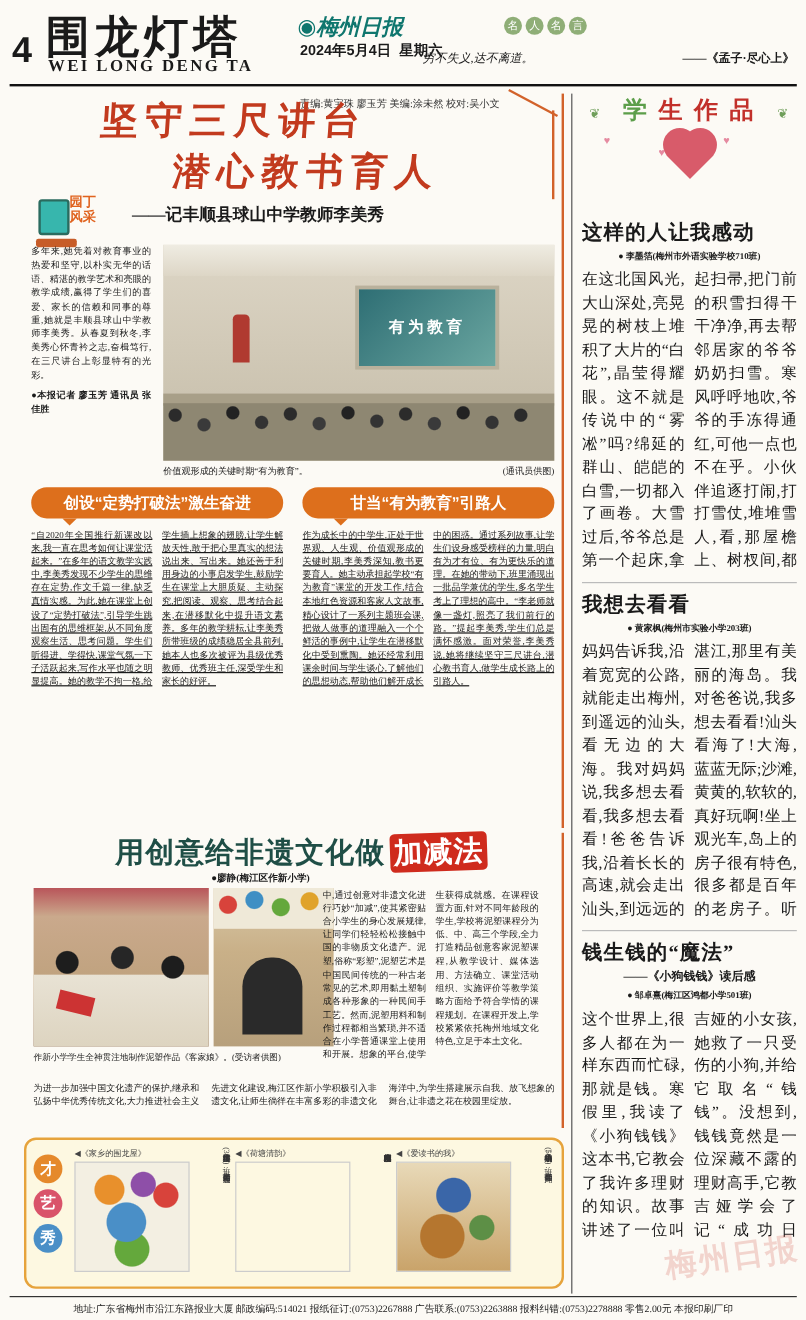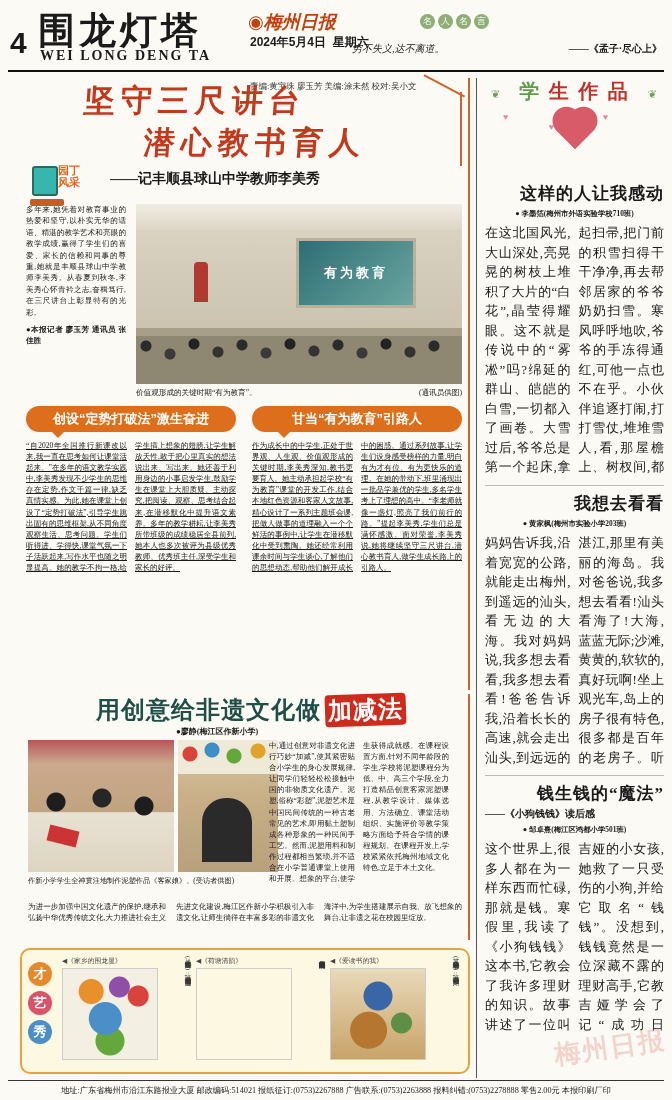--- a/index.html
+++ b/index.html
@@ -7,40 +7,40 @@
   .page {
     position:relative; width:672px; height:1100px; margin:0 auto;
     background:#fcfaf5; overflow:hidden;
     font-family:"Liberation Serif","DejaVu Serif",serif; color:#1a1a1a;
   }
   
   .header { position:absolute; left:0; top:0; width:672px; height:72px; }
   .pageno { position:absolute; left:10px; top:26px; font-family:"Liberation Sans",sans-serif; font-size:30px; font-weight:bold; }
   .masthead { position:absolute; left:38px; top:6px; font-family:"Liberation Sans",sans-serif; font-size:37px; font-weight:900; letter-spacing:4px; }
   .masthead-py { position:absolute; left:40px; top:48px; font-family:"Liberation Serif",serif; font-size:14px; font-weight:bold; letter-spacing:2px; }
-  .paperlogo { position:absolute; left:248px; top:10px; color:#c2410c; font-size:18px; font-weight:bold; font-style:italic; font-family:"DejaVu Serif",serif; }
+  .paperlogo { position:absolute; left:248px; top:10px; color:#0f766e; font-size:18px; font-weight:bold; font-style:italic; font-family:"DejaVu Serif",serif; }
   .dateline { position:absolute; left:250px; top:34px; font-size:12px; font-weight:bold; font-family:"Liberation Sans",sans-serif; }
   .editors { position:absolute; left:250px; top:53px; font-size:8.5px; color:#333;margin-top:28px; }
   .quote-badge { position:absolute; left:420px; top:14px; display:flex; gap:3px; }
   .quote-badge span { width:15px; height:15px; border-radius:50%; background:#8fae77; color:#fff; font-size:9px; line-height:15px; text-align:center; font-family:"Liberation Sans",sans-serif; }
   .quote-text { position:absolute; left:352px; top:42px; width:310px; font-size:10px; font-style:italic; color:#222; }
   .quote-src { position:absolute; right:10px; top:42px; font-size:10px; font-weight:bold; }
   .head-rule { position:absolute; left:8px; top:70px; width:656px; height:2px; background:#111; }
 
   
   .feature { position:absolute; left:26px; top:78px; width:444px; height:612px; border-right:2px solid #d2622a; }
   .f-head1 { position:absolute; left:58px; top:2px; font-size:31px; font-weight:900; color:#c23a1e; font-family:"Liberation Sans",sans-serif; letter-spacing:6px; transform:skewX(-4deg); }
   .f-head2 { position:absolute; left:118px; top:44px; font-size:31px; font-weight:900; color:#c23a1e; font-family:"Liberation Sans",sans-serif; letter-spacing:6px; transform:skewX(-4deg); }
   .f-bracket1 { position:absolute; left:392px; top:6px; width:46px; height:16px; border-top:2px solid #d2622a; transform:rotate(28deg); }
   .f-bracket2 { position:absolute; left:434px; top:14px; width:2px; height:74px; background:#d2622a; }
   .f-sub { position:absolute; left:84px; top:92px; font-size:14px; font-weight:bold; }
   .badge-gardener { position:absolute; left:4px; top:84px; width:56px; height:44px; }
   .badge-gardener .board { position:absolute; left:2px; top:4px; width:26px; height:30px; background:#37b6ad; border:2px solid #2a6b5f; border-radius:3px; }
   .badge-gardener .chalk { position:absolute; left:0; bottom:0; width:34px; height:7px; background:#c75c28; border-radius:2px; }
-  .badge-gardener .txt { position:absolute; left:28px; top:2px; width:28px; font-family:Liberation Sans, sans-serif; font-weight:900; font-size:11px; line-height:12px; color:#e0631f; }
+  .badge-gardener .txt { position:absolute; left:28px; top:2px; width:28px; font-family:Liberation Mono, monospace; font-weight:900; font-size:11px; line-height:12px; color:#e0631f; }
   .f-row { position:absolute; left:0; top:126px; width:436px; }
   .f-intro { float:left; width:100px; font-size:7.6px; line-height:1.5; text-align:justify; }
   .f-byline { margin-top:6px; font-size:7.6px; font-weight:bold; }
   .f-photo { float:right; width:326px; height:180px; position:relative; background:linear-gradient(180deg,#ddd6c6 0%,#d2cab8 45%,#c4bca8 100%); overflow:hidden;padding-left:24px; }
   .f-photo .ceiling { position:absolute; left:0; top:0; width:100%; height:26px; background:linear-gradient(180deg,#efece2,#ddd6c6); }
   .f-photo .screen { position:absolute; right:46px; top:34px; width:120px; height:70px; background:linear-gradient(135deg,#2e6e74,#6aa6a0); border:3px solid #b9b19c; color:#fff; font-size:13px; font-weight:bold; text-align:center; line-height:64px; letter-spacing:3px; }
   .f-photo .speaker { position:absolute; left:58px; top:58px; width:14px; height:40px; background:#b03a30; border-radius:4px 4px 0 0; }
   .f-photo .stage { position:absolute; left:0; bottom:46px; width:100%; height:10px; background:#9a9documents07c; background:#a89f88; }
   .f-photo .crowd { position:absolute; left:0; bottom:0; width:100%; height:48px;
       background:radial-gradient(circle at 10px 10px,#2b2b2b 5px,transparent 6px),
@@ -94,22 +94,22 @@
   .s-logo .chars { font-family:"Liberation Sans",sans-serif; font-weight:900; font-size:20px; letter-spacing:2px; }
   .s-logo .c1{color:#5c9e4a;} .s-logo .c2{color:#c2302a;} .s-logo .c3{color:#c2302a;} .s-logo .c4{color:#c2302a;}
   .s-logo .heart { position:relative; width:54px; height:40px; margin:4px auto 0; }
   .s-logo .heart:before,.s-logo .heart:after { content:""; position:absolute; top:0; width:28px; height:40px; border-radius:26px 26px 0 0; background:#d85b6a; }
   .s-logo .heart:before{ left:27px; transform:rotate(-45deg); transform-origin:0 100%; }
   .s-logo .heart:after{ left:-1px; transform:rotate(45deg); transform-origin:100% 100%; }
   .s-logo .minihearts { position:absolute; left:0; top:34px; width:100%; color:#e58aa0; font-size:9px; letter-spacing:46px; text-indent:8px; }
   .s-logo .leaves { position:absolute; left:6px; top:10px; width:166px; color:#6f9e5a; font-size:11px; display:flex; justify-content:space-between; }
   .s-article { margin-top:6px; padding-top:6px; }
   .s-article + .s-article { border-top:1px solid #bbb; }
-  .s-title { text-align:right; font-size:17px; font-weight:900; font-family:"Liberation Serif",serif; letter-spacing:1px; }
-  .s-subtitle { font-size:10px; font-weight:bold; margin-top:2px; }
+  .s-title { text-align:left; font-size:17px; font-weight:900; font-family:"Liberation Serif",serif; letter-spacing:1px; }
+  .s-subtitle { text-align:center; font-size:10px; font-weight:bold; margin-top:2px; }
   .s-byline { text-align:center; font-size:7.4px; font-weight:bold; margin:4px 0; }
   .s-body { font-size:13px; line-height:1.5; text-align:justify; column-count:2; column-gap:8px; overflow:hidden; }
   .s-body.b1{ height:256px; } .s-body.b2{ height:236px; } .s-body.b3{ height:196px; }
 
   
   .talent { position:absolute; left:20px; top:948px; width:450px; height:126px; background:#fdf8e1; border:2px solid #e6a33c; border-radius:10px; padding:6px 8px 6px 6px; display:flex; }
   .t-badge { width:30px; display:flex; flex-direction:column; gap:5px; padding-top:6px; }
   .t-badge span { width:24px; height:24px; border-radius:50%; color:#fff; font-size:13px; font-weight:bold; text-align:center; line-height:24px; font-family:"Liberation Sans",sans-serif; }
   .t-badge .t1{background:#e5892b;} .t-badge .t2{background:#d9536a;} .t-badge .t3{background:#4a8fc7;}
   .t-item { flex:1; display:flex; margin-left:4px; }

